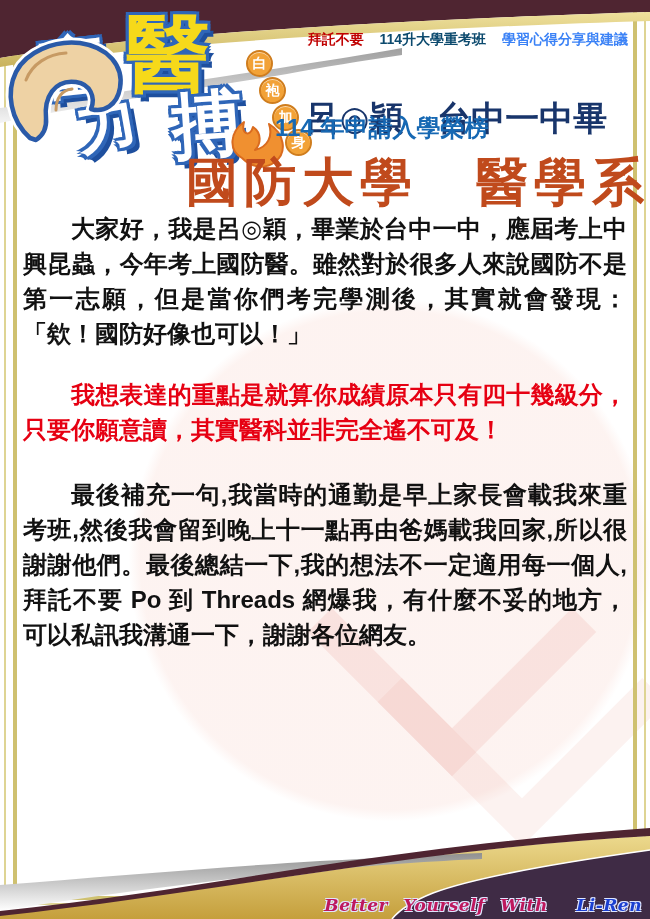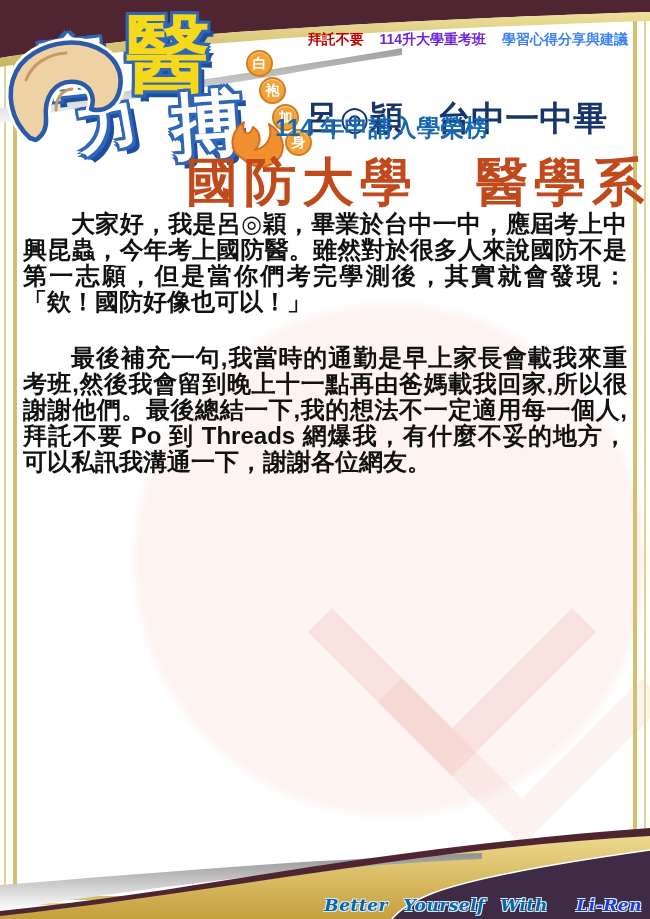--- a/index.html
+++ b/index.html
@@ -33,47 +33,47 @@
   .coin{position:absolute;width:23px;height:23px;border-radius:50%;background:#f2a237;border:2px solid #cf7d1e;
     color:#fff;font-size:14px;font-weight:700;display:flex;align-items:center;justify-content:center;
     box-shadow:0 1px 0 rgba(255,255,255,.6) inset;}
   .coin1{left:246px;top:50px;}.coin2{left:259px;top:77px;}.coin3{left:272px;top:104px;}.coin4{left:285px;top:129px;}
   .flame{position:absolute;left:224px;top:116px;z-index:3;}
   .arm{position:absolute;left:-4px;top:20px;z-index:4;}
 
   
   .ribbon{position:absolute;top:31px;right:22px;z-index:5;font-size:14px;font-weight:700;white-space:nowrap;}
   .ribbon .school{color:#c00000;}
-  .ribbon .program{color:#6d28d9;margin-left:12px;}
+  .ribbon .program{color:#0c4a6e;margin-left:12px;}
   .ribbon .topic{color:#3b82f6;margin-left:12px;margin-top:8px;}
   .student-name{position:absolute;left:275px;right:12px;top:56px;z-index:5;text-align:center;
     font-size:34px;font-weight:700;color:#18356b;white-space:nowrap;letter-spacing:0px;margin-top:40px;}
   .banner{position:absolute;left:275px;right:10px;top:112px;z-index:5;text-align:left;
     font-size:24px;font-weight:700;color:#1668b3;white-space:nowrap;}
   .result-title{position:absolute;left:0;right:0;top:148px;z-index:5;text-align:right;
     font-family:"Liberation Serif","DejaVu Serif",serif;font-size:52px;font-weight:700;color:#c04a1c;
     letter-spacing:6px;white-space:nowrap;}
 
   
   .body-text{position:absolute;left:23px;right:23px;top:211px;z-index:2;}
-  .body-text p{margin:0;font-size:24px;line-height:26px;font-weight:700;text-align:justify;
+  .body-text p{margin:0;font-size:24px;line-height:35px;font-weight:700;text-align:justify;
     text-indent:2em;color:#111;}
   .p2{margin-top:26px !important;}
   .p3{margin-top:19px !important;}
   .p4{margin-top:30px !important;}
   .p5{margin-top:30px !important;}
   .seg-black{color:#111;}
   .seg-red{color:#e60012;}
 
   
   .footer-decor{position:absolute;left:0;bottom:0;width:650px;height:100px;z-index:5;}
   .slogan{position:absolute;right:8px;bottom:4px;z-index:6;white-space:nowrap;
     font-family:"DejaVu Serif","Liberation Serif",serif;font-style:italic;font-weight:700;font-size:17px;
     word-spacing:9px;letter-spacing:.5px;}
-  .slogan .main{color:#0369a1;
+  .slogan .main{color:#be185d;
     text-shadow:-1px -1px 0 #dfe6ff,1px -1px 0 #dfe6ff,-1px 1px 0 #dfe6ff,1px 1px 0 #dfe6ff;}
   .slogan .brand{color:#1b3fd0;margin-left:13px;
     text-shadow:-1px -1px 0 #dfe6ff,1px -1px 0 #dfe6ff,-1px 1px 0 #dfe6ff,1px 1px 0 #dfe6ff;}
 </style>
 </head>
 <body>
 
 <div class="watermark-disc"></div>
 <div class="watermark-chevron wm-c1"></div>
 <div class="watermark-chevron wm-c2"></div>
@@ -120,20 +120,21 @@
   <span class="school">拜託不要</span>
   <span class="program">114升大學重考班</span>
   <span class="topic">學習心得分享與建議</span>
 </div>
 <div class="student-name">呂◎穎　台中一中畢</div>
 <div class="banner">114 年申請入學榮榜</div>
 <div class="result-title">國防大學　醫學系</div>
 
 <div class="body-text">
   <p class="p1"><span class="seg-black">大家好，我是呂◎穎，畢業於台中一中，應屆考上中興昆蟲，今年考上國防醫。雖然對於很多人來說國防不是第一志願，但是當你們考完學測後，其實就會發現：「欸！國防好像也可以！」</span></p>
+  <p class="p2"><span class="seg-red">我想表達的重點是就算你成績原本只有四十幾級分，只要你願意讀，其實醫科並非完全遙不可及！</span></p>
   <p class="p5"><span class="seg-black">最後補充一句,我當時的通勤是早上家長會載我來重考班,然後我會留到晚上十一點再由爸媽載我回家,所以很謝謝他們。最後總結一下,我的想法不一定適用每一個人,拜託不要 Po 到 Threads 網爆我，有什麼不妥的地方，可以私訊我溝通一下，謝謝各位網友。</span></p>
 </div>
 
 <svg class="footer-decor" viewBox="0 0 650 100" xmlns="http://www.w3.org/2000/svg">
   <defs>
     <linearGradient id="fgold" x1="0" y1="0" x2="0" y2="1">
       <stop offset="0" stop-color="#ecd98d"></stop>
         <stop offset="1" stop-color="#c59f3c"></stop>
     </linearGradient>
     <linearGradient id="fsilver" x1="0" y1="0" x2="0" y2="1">

